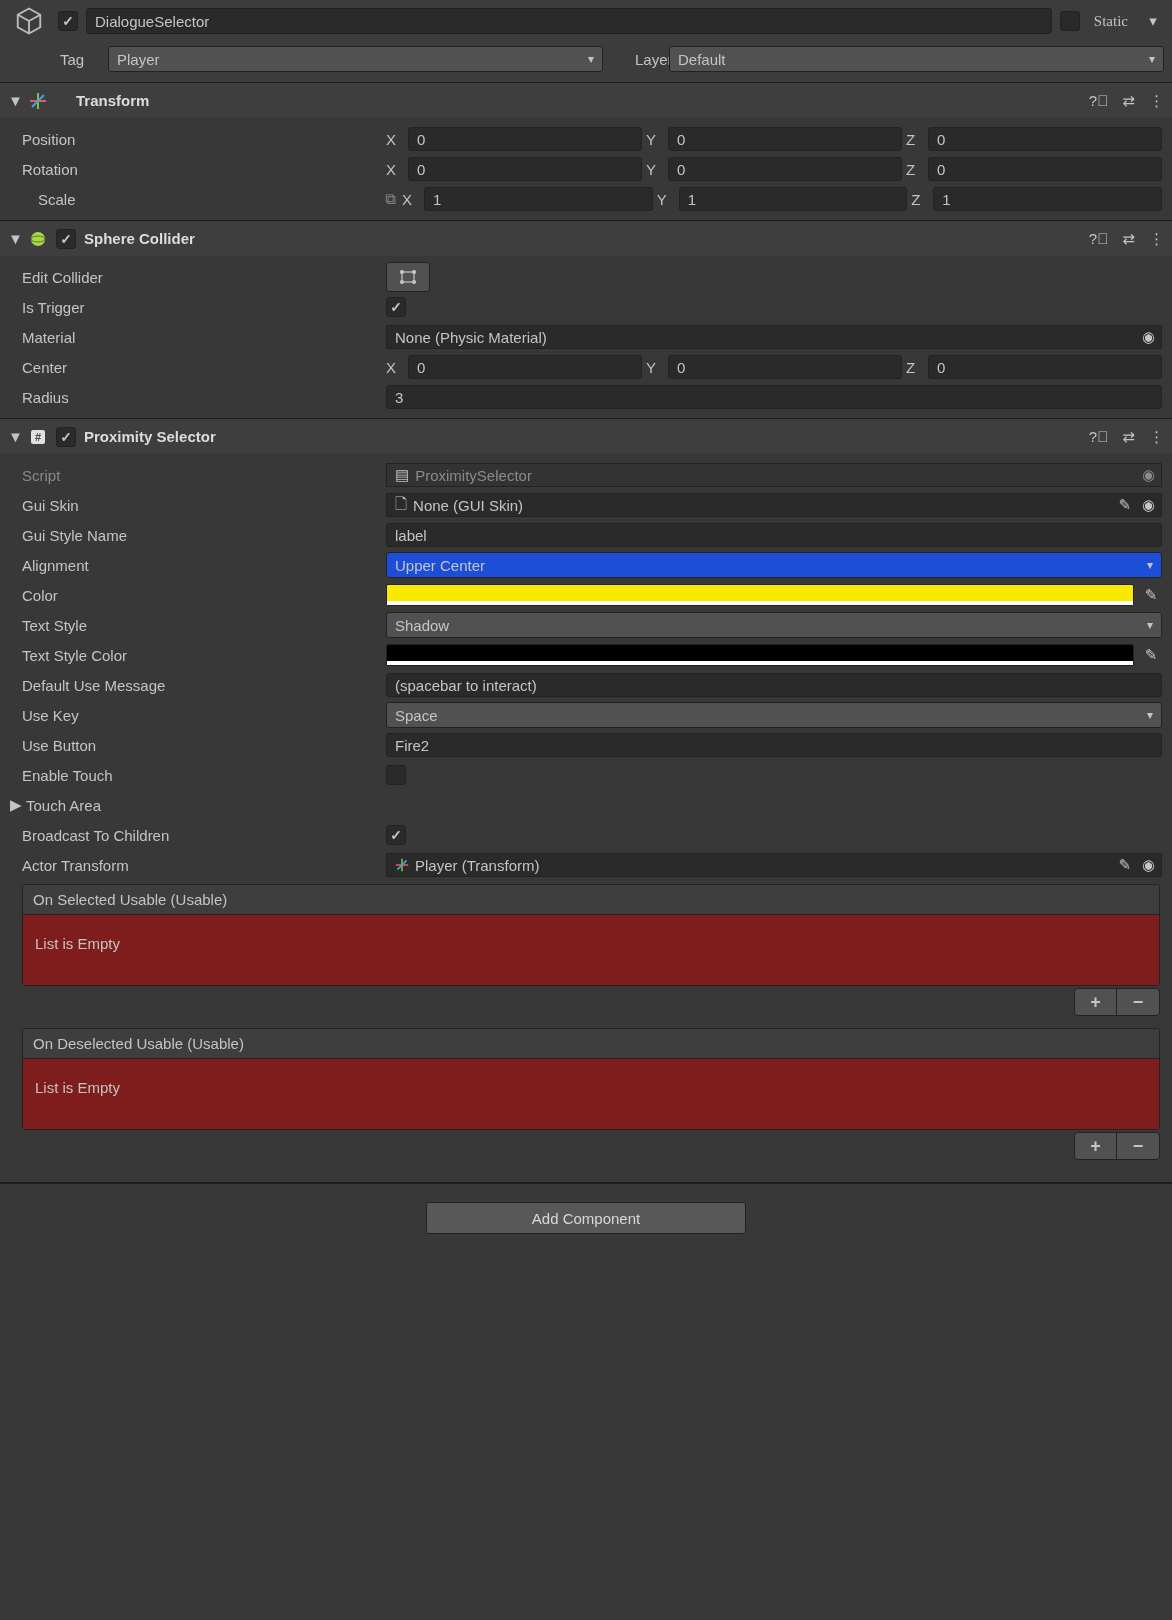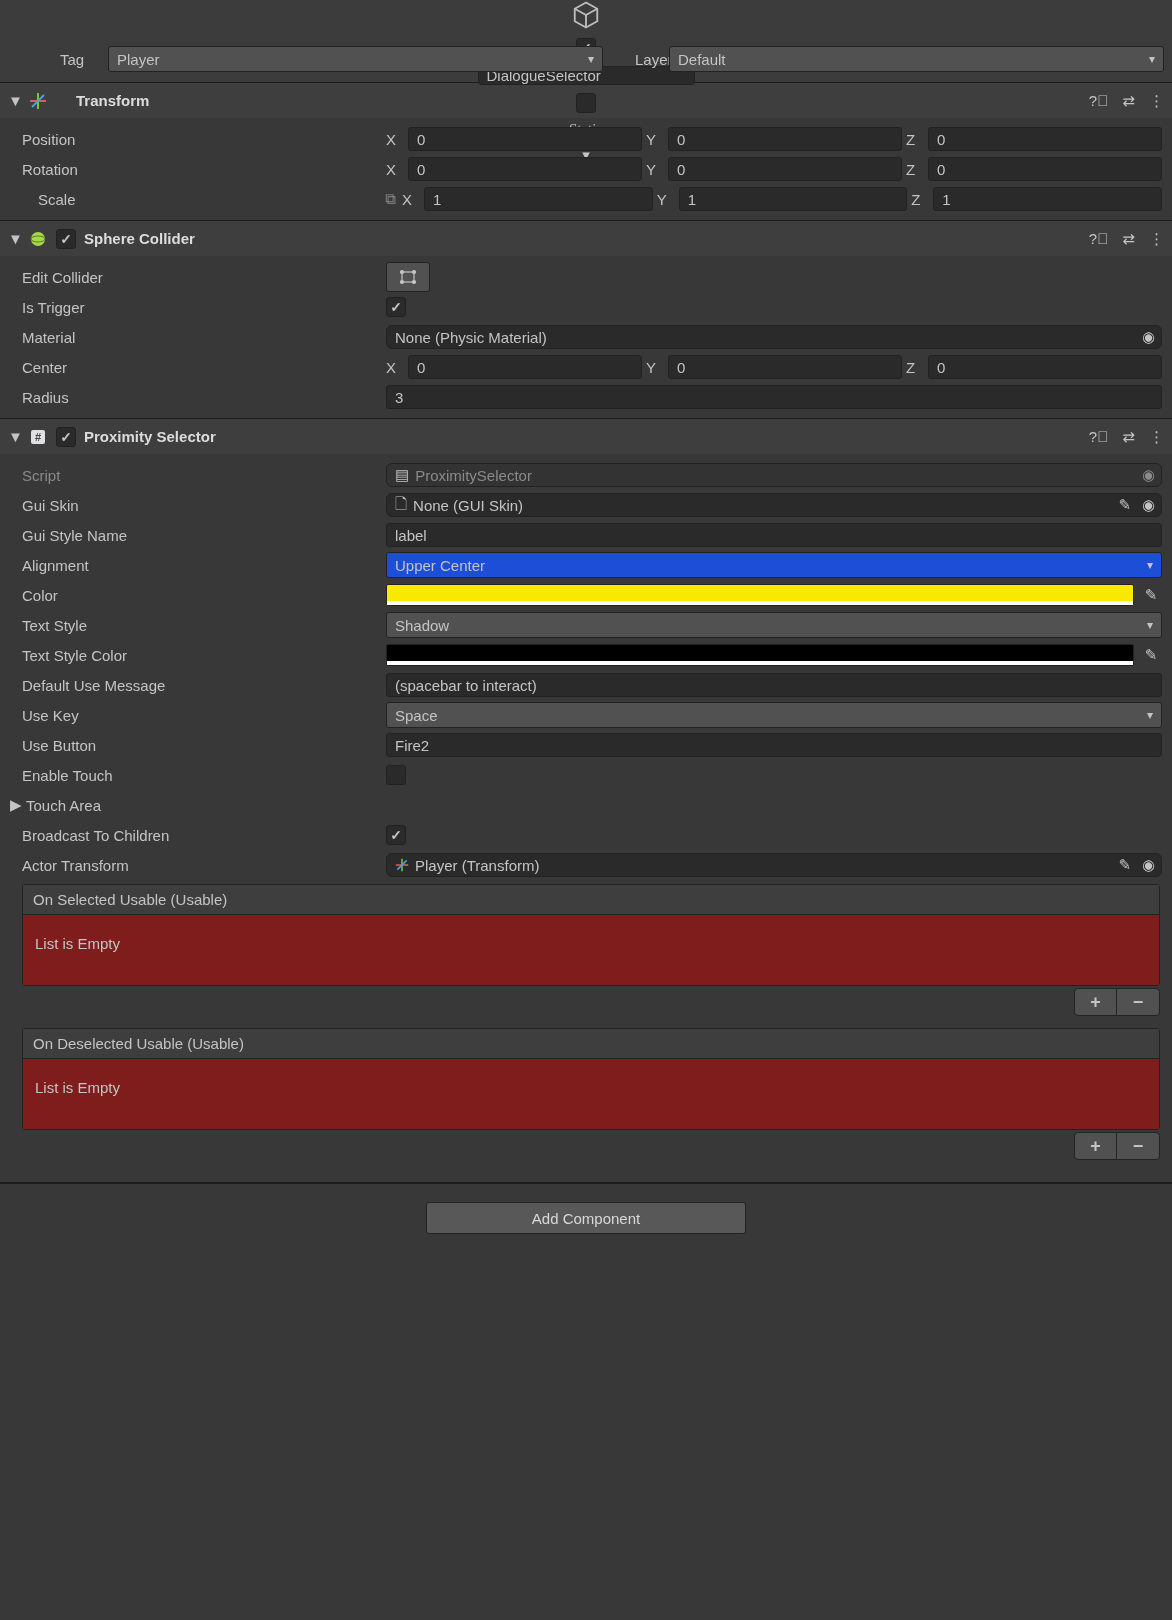--- a/index.html
+++ b/index.html
@@ -11,21 +11,20 @@
     height: 1620px;
     overflow: hidden;
   }
   .header-row {
     display: flex;
     align-items: center;
     background: #3c3c3c;
     height: 42px;
     padding: 0 8px;
     gap: 8px;
-    flex-direction: column;
   }
   .cube-icon {
     width: 42px; height: 42px;
     display:flex; align-items:center; justify-content:center;
   }
   .checkbox {
     width: 20px; height: 20px;
     background: #2a2a2a;
     border: 1px solid #222;
     border-radius: 3px;
@@ -116,21 +115,21 @@
     border-radius:3px;
     height:24px;
     color:#c4c4c4;
     padding:0 8px;
     font-size:15px;
   }
   .obj-field {
     flex:1;
     background:#2a2a2a;
     border:1px solid #222;
-    border-radius:6px;
+    border-radius:1px;
     height:24px;
     color:#c4c4c4;
     padding:0 8px;
     display:flex;
     align-items:center;
     gap:6px;
     position:relative;
   }
   .obj-field .circ { position:absolute; right:6px; }
   .obj-field .pen { position:absolute; right:30px; }

